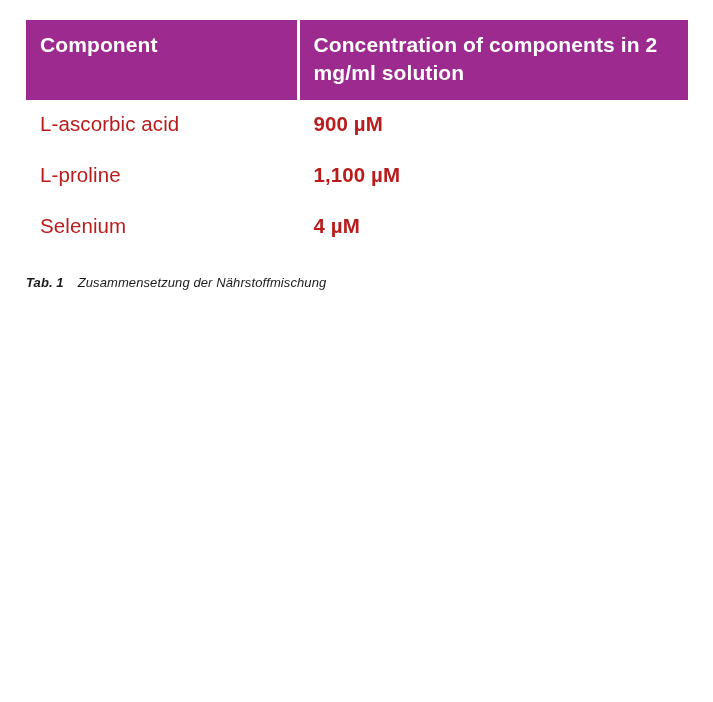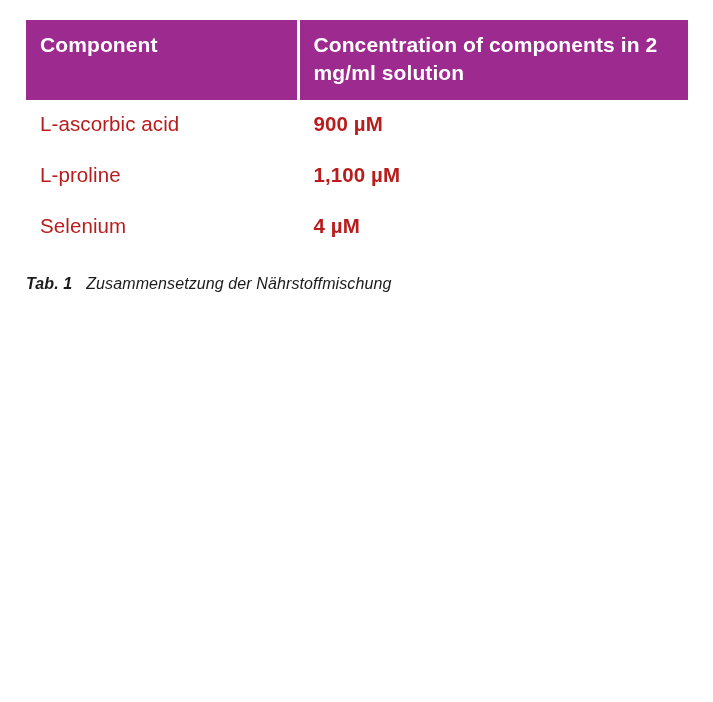--- a/index.html
+++ b/index.html
@@ -59,21 +59,21 @@
     font-weight: bold;
   }
   tbody tr.shade td {
     background: #edc7e6;
   }
   tbody tr.plain td {
     background: #ffffff;
   }
   .caption {
     margin-top: 22px;
-    font-size: 16px;
+    font-size: 13px;
     color: #1b1b1b;
     font-style: italic;
     letter-spacing: 0.1px;
   }
   .caption .cap-label {
     font-weight: bold;
     font-style: italic;
     margin-right: 14px;
   }
 </style>

